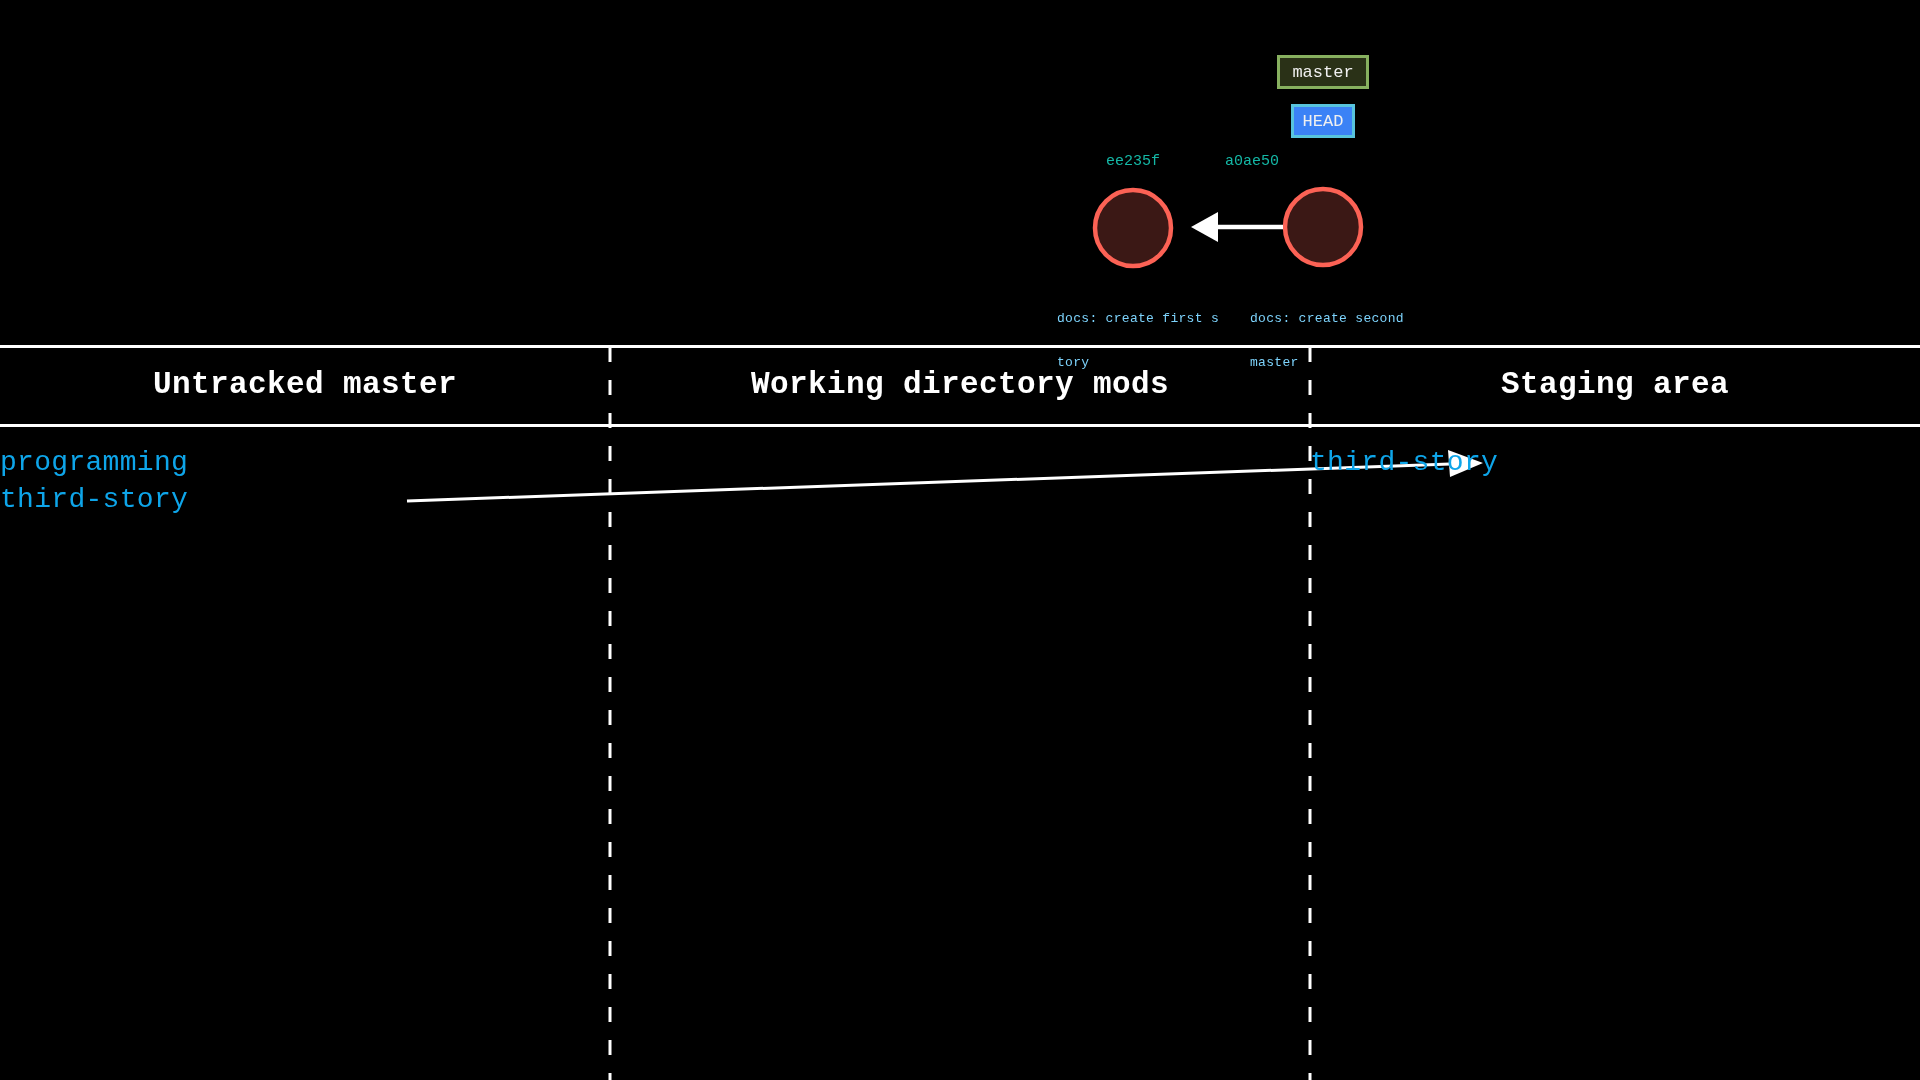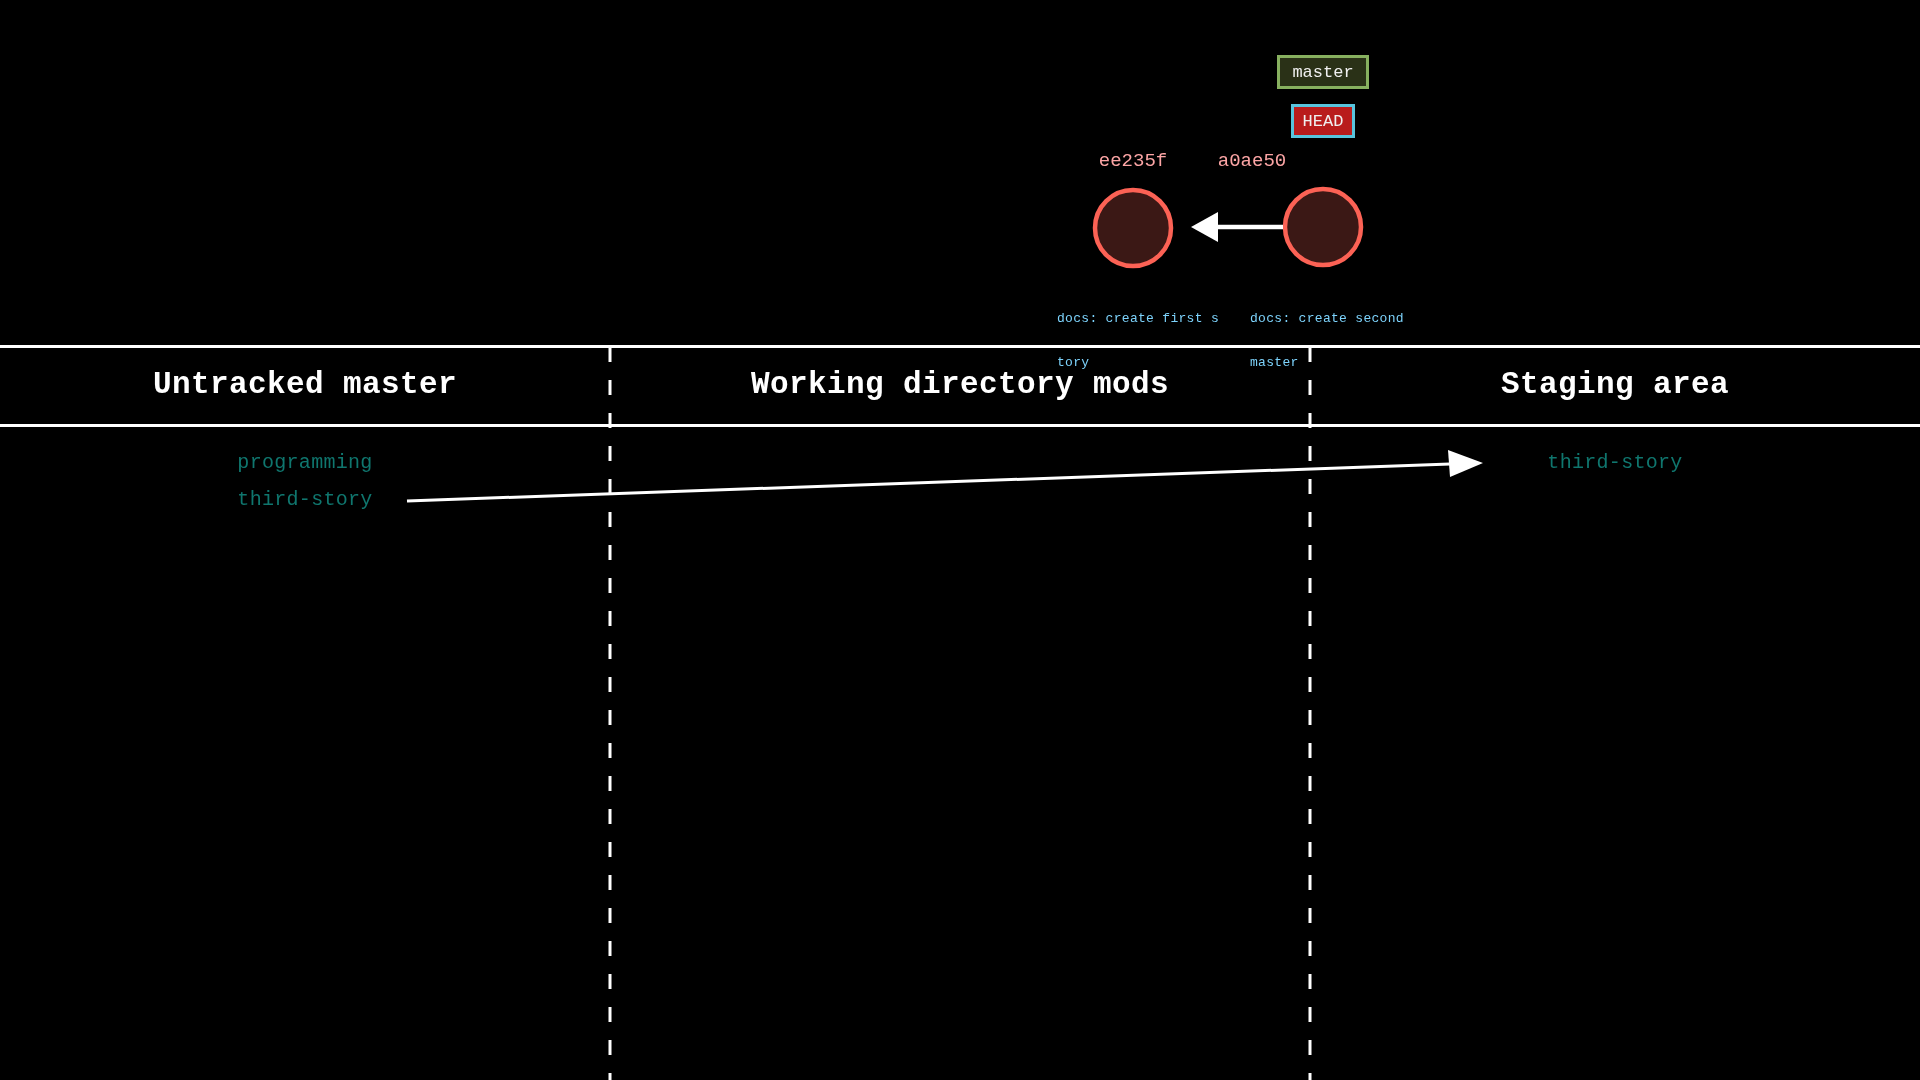--- a/index.html
+++ b/index.html
@@ -7,54 +7,54 @@
     width:1920px;height:1080px;position:relative;overflow:hidden;
     font-family:"Liberation Mono","DejaVu Sans Mono",monospace;
     -webkit-font-smoothing:antialiased;
   }
   .stage{position:absolute;inset:0;}
   svg.overlay{position:absolute;left:0;top:0;width:1920px;height:1080px;}
 
   
   .hash{
     position:absolute;transform:translateX(-50%);
-    color:#fca5a5;font-size:19px;line-height:19px;white-space:nowrap;
+    color:#14b8a6;font-size:15px;line-height:19px;white-space:nowrap;
   }
   .commit-msg{
     position:absolute;color:#7dd3fc;font-size:13px;line-height:14.5px;
     letter-spacing:0.3px;white-space:pre;
   }
   .commit-msg span{display:block;}
 
   
   .ref-tag{
     position:absolute;display:flex;align-items:center;justify-content:center;
     color:#f0f0f0;font-size:17px;white-space:nowrap;box-sizing:border-box;
   }
   .branch-tag{
     left:1277px;top:55px;width:92px;height:34px;
     border:3.5px solid #87b05f;background:#2a3117;
   }
   .head-tag{
     left:1291px;top:104px;width:64px;height:34px;
-    border:3.5px solid #58c4dd;background:#b91c1c;
+    border:3.5px solid #58c4dd;background:#3b82f6;
   }
 
   
   .col-header{
     position:absolute;top:369px;text-align:center;
     color:#ffffff;font-weight:bold;font-size:31px;line-height:31px;
     letter-spacing:0.4px;white-space:nowrap;
   }
   .col1{left:0;width:610px;}
   .col2{left:610px;width:700px;}
   .col3{left:1310px;width:610px;}
   .file-item{
-    position:absolute;text-align:center;color:#0f766e;
-    font-size:20px;line-height:26px;letter-spacing:0.3px;white-space:nowrap;
+    position:absolute;text-align:left;color:#0ea5e9;
+    font-size:28px;line-height:26px;letter-spacing:0.3px;white-space:nowrap;
   }
 </style>
 </head>
 <body>
 
 <div class="stage">
 
   <svg class="overlay" viewBox="0 0 1920 1080">
 
     <circle cx="1133" cy="228" r="38" fill="#3b1815" stroke="#fc6255" stroke-width="4.5"></circle>

